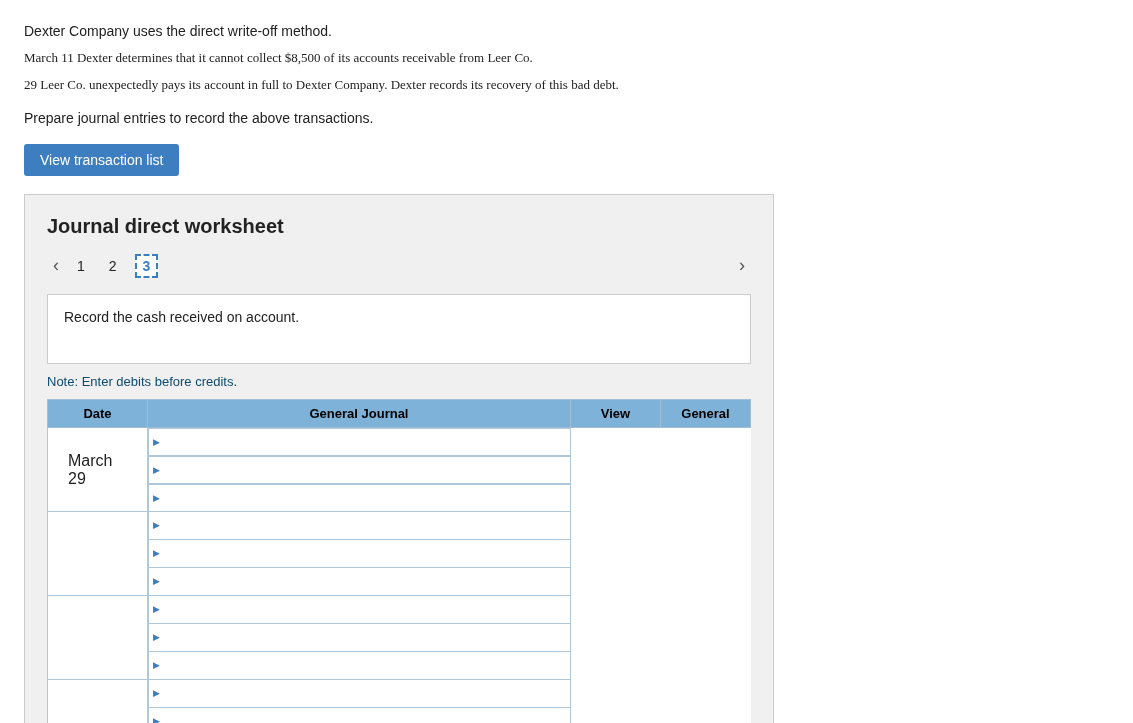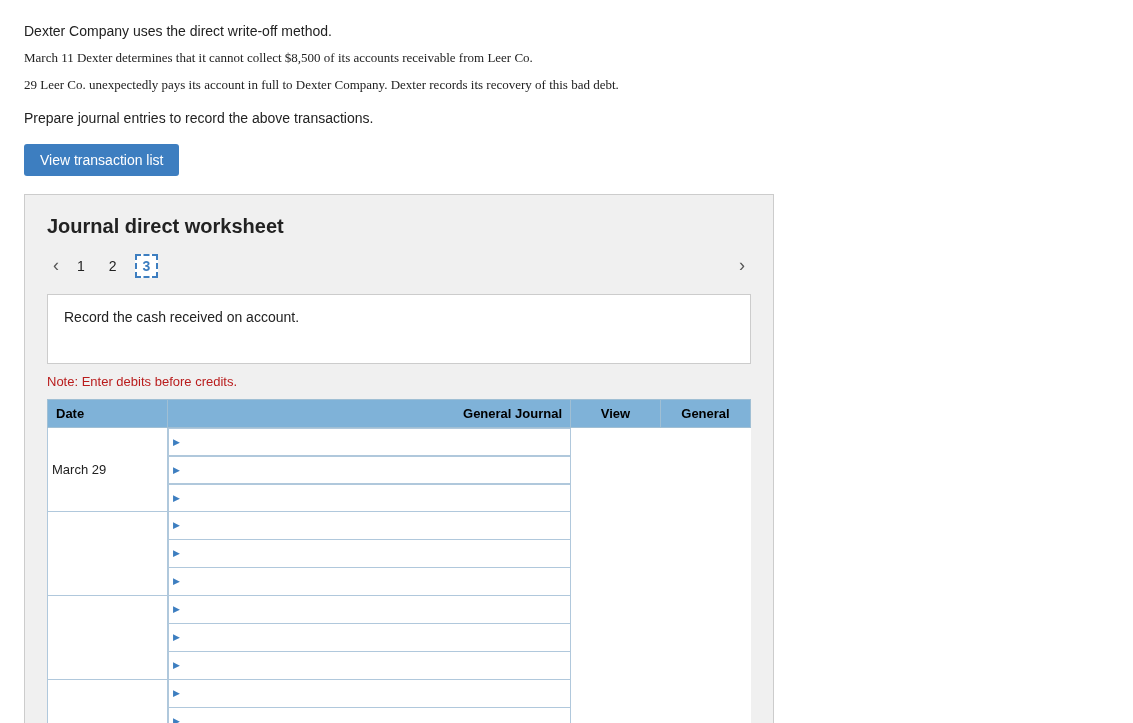--- a/index.html
+++ b/index.html
@@ -75,46 +75,46 @@
 
     .instruction-box {
       background: #fff;
       border: 1px solid #ccc;
       padding: 14px 16px;
       margin-bottom: 10px;
       font-size: 14px;
       min-height: 70px;
     }
     .note-text {
-      color: #b91c1c;
+      color: #0c4a6e;
       font-size: 13px;
       margin-bottom: 10px;
     }
 
     
     .journal-table {
       width: 100%;
       border-collapse: collapse;
       background: #fff;
     }
     .journal-table thead tr th {
       background: #7fb2d8;
       color: #000;
       font-weight: bold;
       font-size: 13px;
       padding: 6px 8px;
       text-align: center;
       border: 1px solid #a0bfd4;
     }
     .journal-table thead tr th:first-child {
-      text-align: left;
-      width: 120px;
+      text-align: center;
+      width: 100px;
     }
     .journal-table thead tr th:nth-child(2) {
-      text-align: right;
+      text-align: center;
       width: auto;
       margin-top: 27px;
     }
     .journal-table thead tr th:nth-child(3),
     .journal-table thead tr th:nth-child(4) {
       width: 90px;
     }
     .journal-table tbody tr td {
       border: 1px solid #b0c8dc;
       padding: 0;
@@ -123,22 +123,22 @@
     .journal-table tbody tr td input {
       width: 100%;
       height: 100%;
       border: none;
       outline: none;
       padding: 0 6px;
       font-size: 13px;
       background: transparent;
     }
     .journal-table tbody tr td.date-cell {
-      padding: 4px 4px;
-      font-size: 13px;
+      padding: 4px 20px;
+      font-size: 16px;
       vertical-align: middle;
     }
     .arrow-indicator {
       color: #3d7ec0;
       font-size: 10px;
       display: inline-block;
     }
   </style>
 </head>
 <body>

